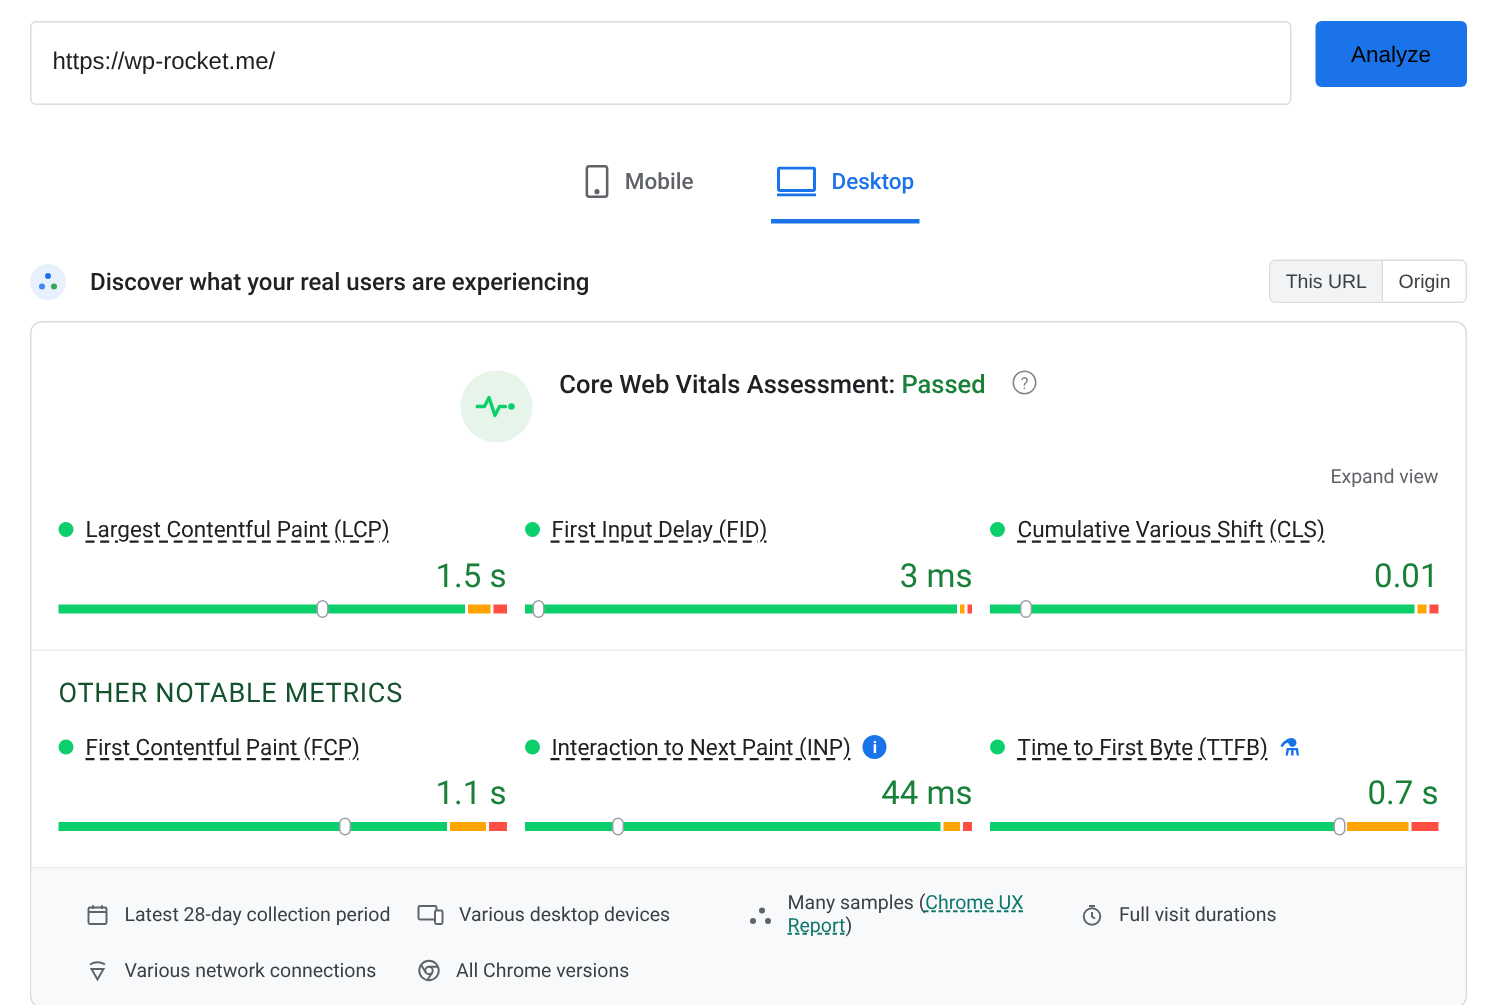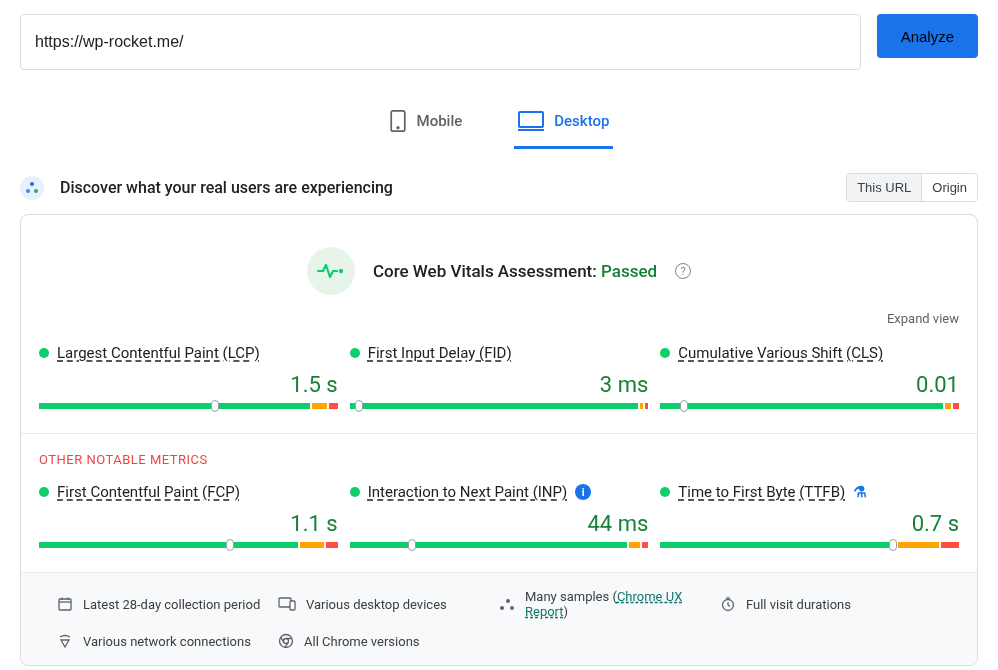--- a/index.html
+++ b/index.html
@@ -17,21 +17,21 @@
     .discover-row { display: flex; align-items: center; padding: 24px 20px 12px; gap: 16px; }
     .discover-icon { width: 24px; height: 24px; border-radius: 50%; background: #e8f0fe; display:flex; align-items:center; justify-content:center; }
     .discover-title { font-size: 16px; font-weight: 500; flex: 1; }
     .filter-group { display: flex; border: 1px solid #dadce0; border-radius: 4px; overflow: hidden; }
     .filter-btn { padding: 6px 10px; font-size: 13px; background: #fff; border: none; cursor: pointer; color: #3c4043; }
     .filter-btn.active { background: #f1f3f4; }
     .filter-btn + .filter-btn { border-left: 1px solid #dadce0; }
     
     .panel { margin: 0 20px 20px; border: 1px solid #dadce0; border-radius: 8px; }
     
-    .assessment { display: flex; align-items: center; justify-content: center; gap: 18px; padding: 32px 0 16px; }
+    .assessment { display: flex; justify-content: center; gap: 18px; padding: 32px 0 16px; }
     .vitals-icon { width: 48px; height: 48px; border-radius: 50%; background: #e6f4ea; display:flex; align-items:center; justify-content:center; }
     .assessment-text { font-size: 17px; font-weight: 500; }
     .passed { color: #188038; }
     .help-icon { width: 16px; height: 16px; border: 1.5px solid #80868b; border-radius: 50%; display: inline-flex; align-items:center; justify-content:center; font-size: 11px; color: #80868b; }
     
     .expand-row { text-align: right; padding: 0 18px 18px; font-size: 13px; color: #5f6368; }
     
     .metrics-grid { display: grid; grid-template-columns: 1fr 1fr 1fr; column-gap: 40px; row-gap: 32px; padding: 0 18px 24px; gap: 12px; }
     .metric-header { display:flex; align-items:center; gap: 8px; }
     .dot { width: 10px; height: 10px; border-radius: 50%; background: #0cce6b; flex-shrink: 0; }
@@ -41,21 +41,21 @@
     .metric-value { text-align: right; font-size: 22px; color: #188038; margin: 10px 0 6px; }
     
     .bar { position: relative; height: 6px; display:flex; gap:2px; }
     .bar .seg { height: 6px; }
     .seg.green { background: #0cce6b; }
     .seg.amber { background: #ffa400; }
     .seg.red   { background: #ff4e42; }
     .bar .marker { position: absolute; top: -3px; width: 8px; height: 12px; border-radius: 4px; background: #fff; border:1px solid #9aa0a6; transform: translateX(-50%); }
     
     hr.sep { border: none; border-top: 1px solid #e8eaed; margin: 0 0 18px; }
-    .section-label { font-size: 13px; letter-spacing: 0.5px; color: #ef4444; padding: 0 18px 16px; }
+    .section-label { font-size: 18px; letter-spacing: 0.5px; color: #14532d; padding: 0 18px 16px; }
     
     .footer { background: #f8f9fa; padding: 16px 36px; display: grid; grid-template-columns: 1fr 1fr 1fr 1fr; row-gap: 14px; border-top: 1px solid #e8eaed; border-radius: 0 0 8px 8px;}
     .footer-item { display:flex; align-items:center; gap: 10px; font-size: 13px; color: #3c4043; }
     .footer-item svg { flex-shrink: 0; }
     .footer-item a { color: #0f766e; text-decoration: underline; text-decoration-style: dashed; }
   </style>
 </head>
 <body>
 
 <div class="top-bar">

